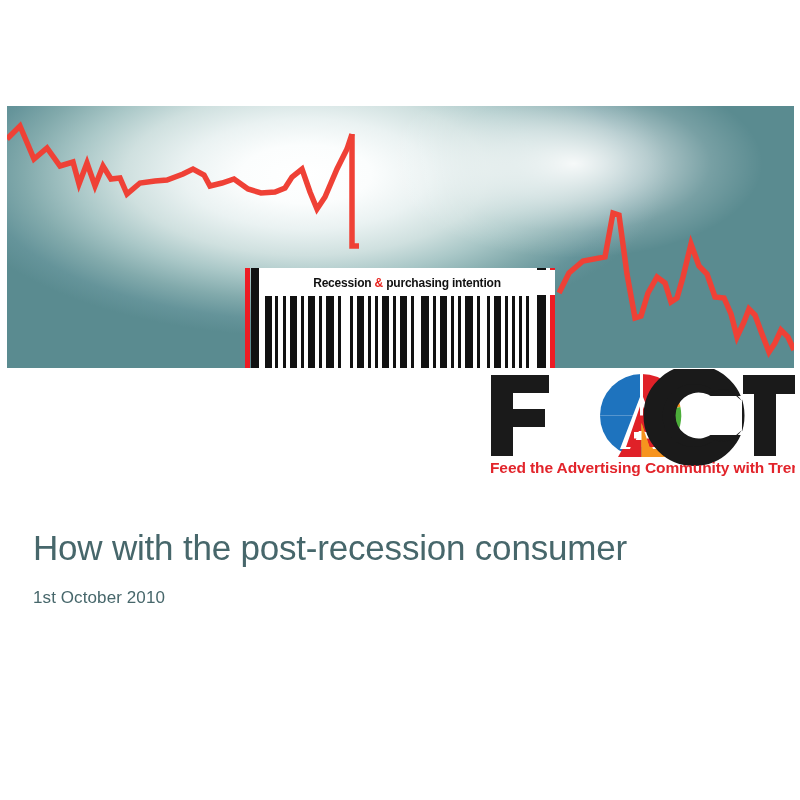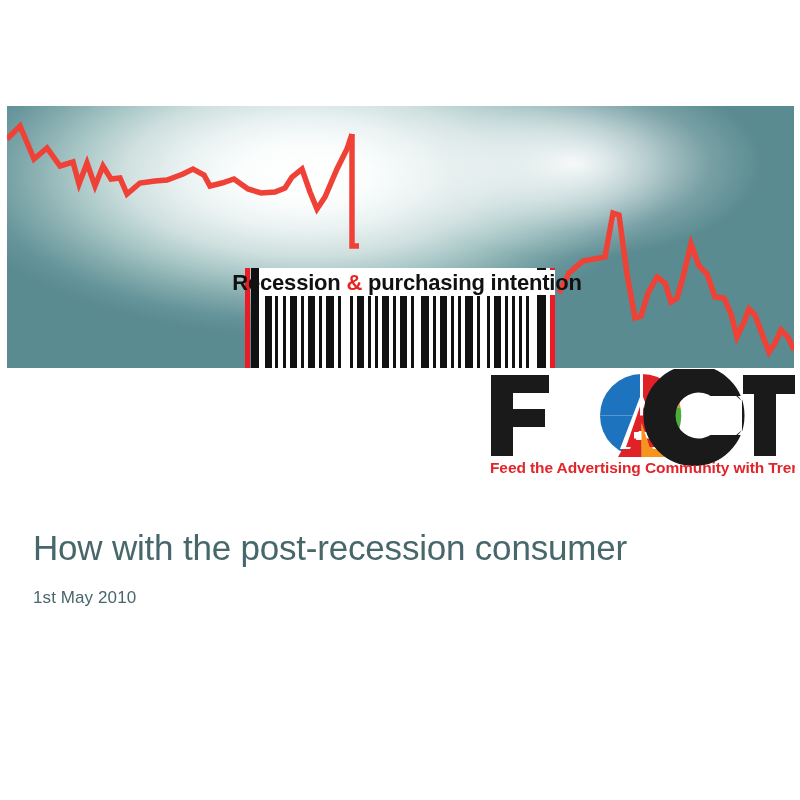--- a/index.html
+++ b/index.html
@@ -71,21 +71,21 @@
     width: 296px;
     height: 25px;
     background: #ffffff;
     display: flex;
     align-items: center;
     justify-content: center;
   }
   #barcode-label-text {
     font-family: "Liberation Sans", sans-serif;
     font-weight: bold;
-    font-size: 22px;
+    font-size: 12px;
     letter-spacing: -0.2px;
     color: #111111;
     white-space: nowrap;
   }
   #barcode-label-text .amp { color: #e8241f; }
 
   #barcode-bars {
     position: absolute;
     left: 0;
     top: 0;
@@ -246,14 +246,14 @@
     </g>
 
     <text x="3" y="104" font-family="Liberation Sans, sans-serif" font-size="15.5" font-weight="bold" letter-spacing="-0.1" fill="#e2242b" id="logo-tagline-text">Feed the Advertising Community with Trends</text>
   </svg>
 </div>
 
 <div id="title-block">
   <h1 id="deck-title">
     <span>How with the post-recession consumer</span><br>
   </h1>
-  <p id="deck-date">1st May 2010</p>
+  <p id="deck-date">1st October 2010</p>
 </div>
 
 </body></html>

